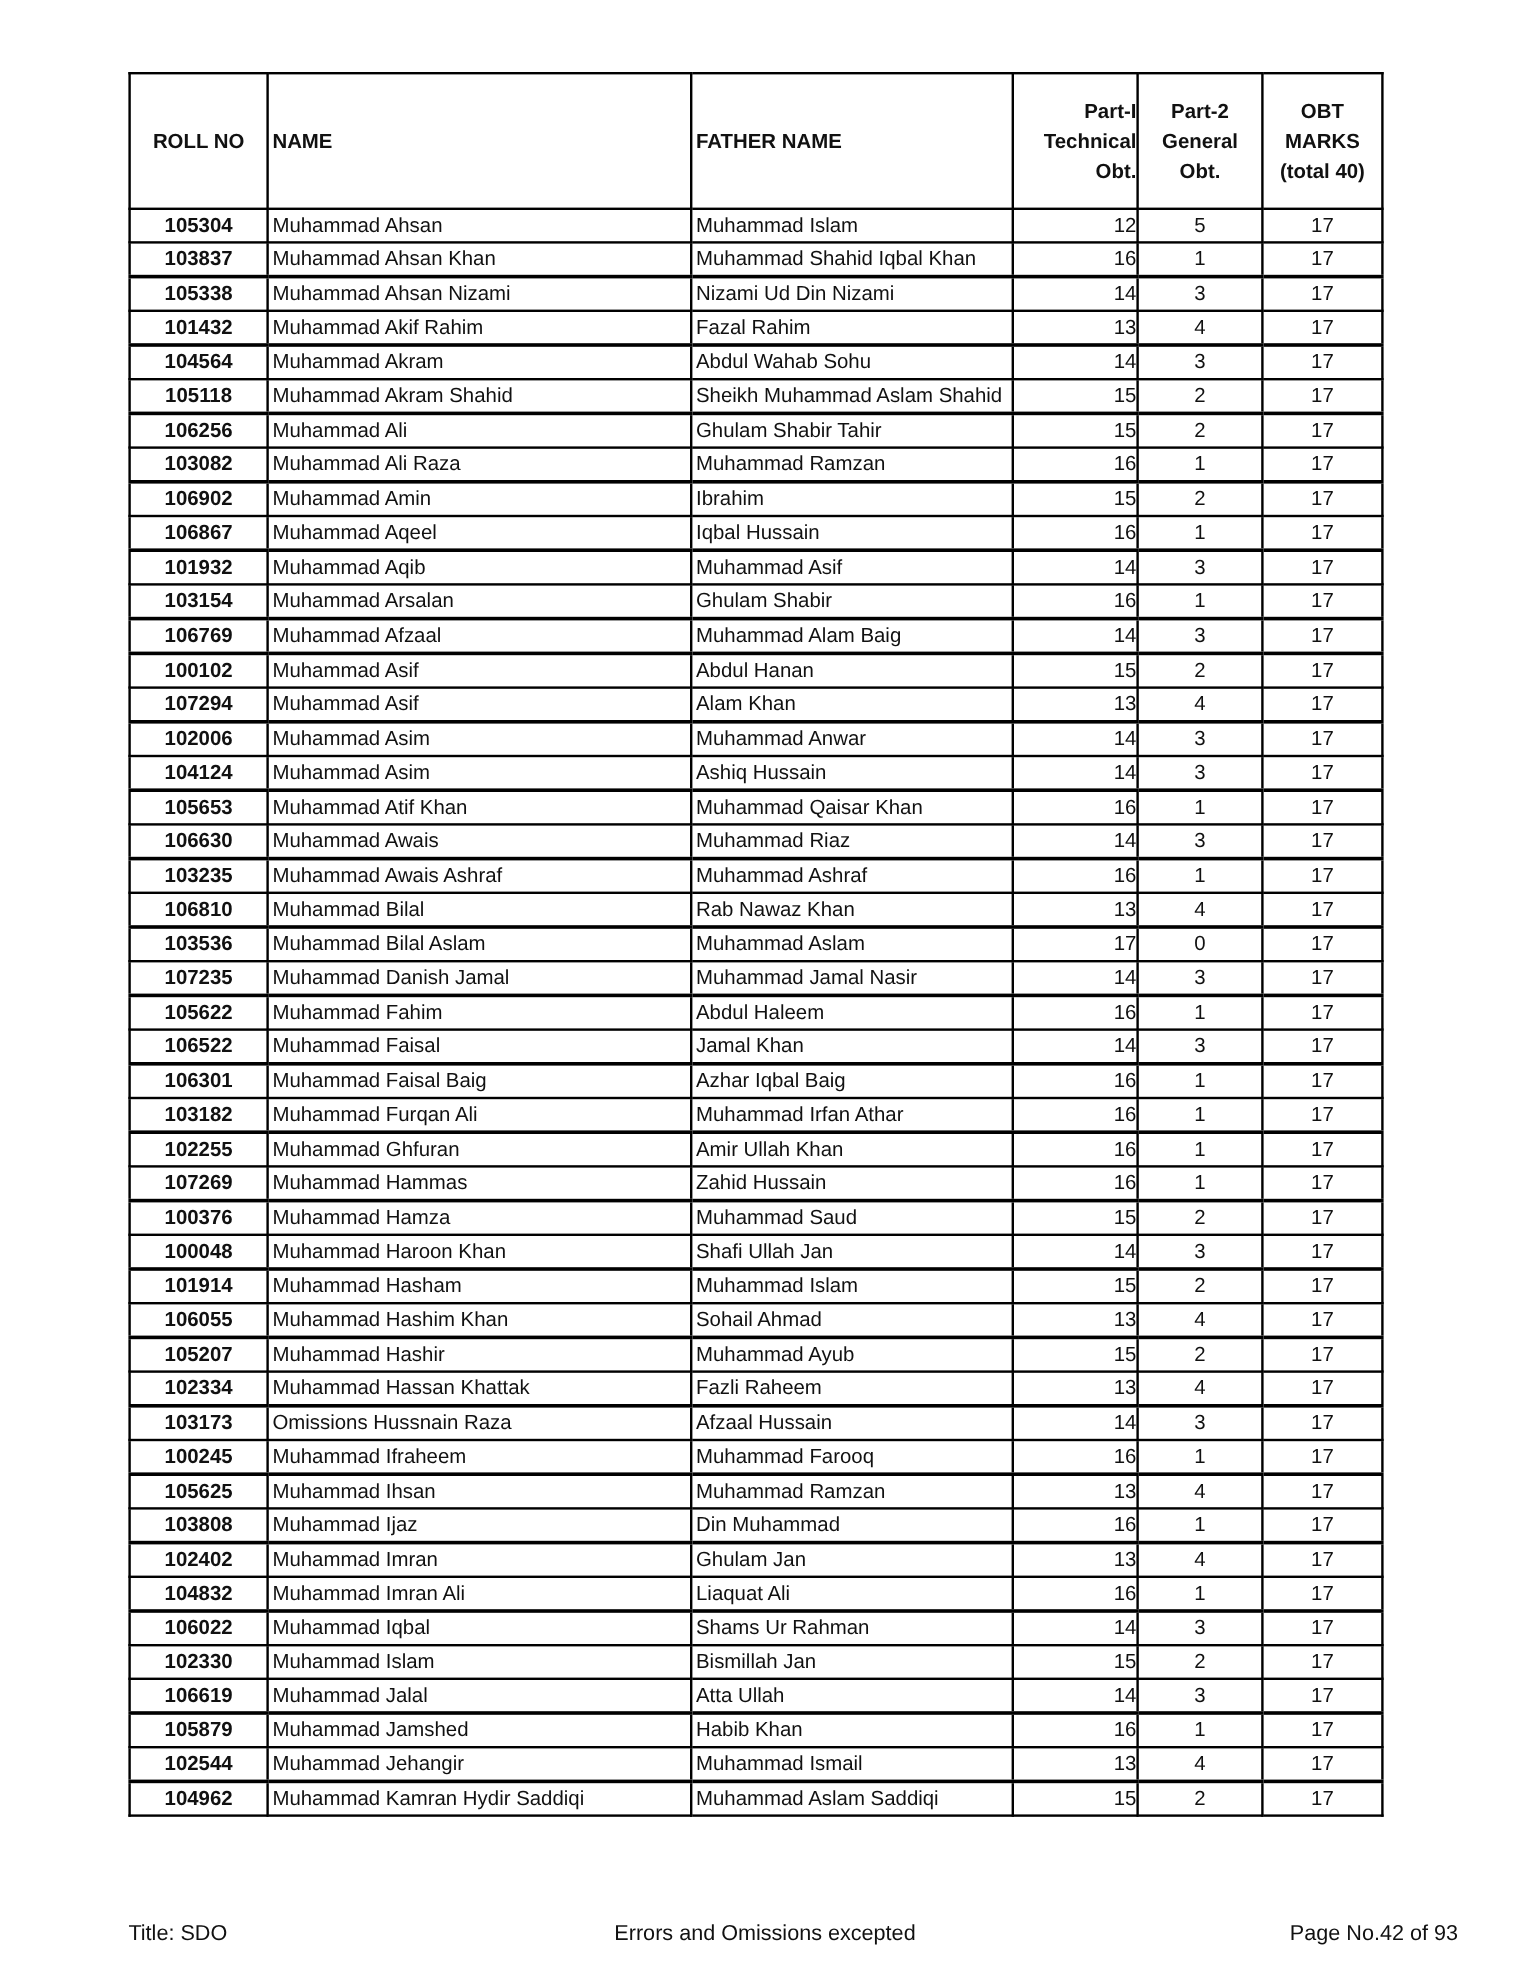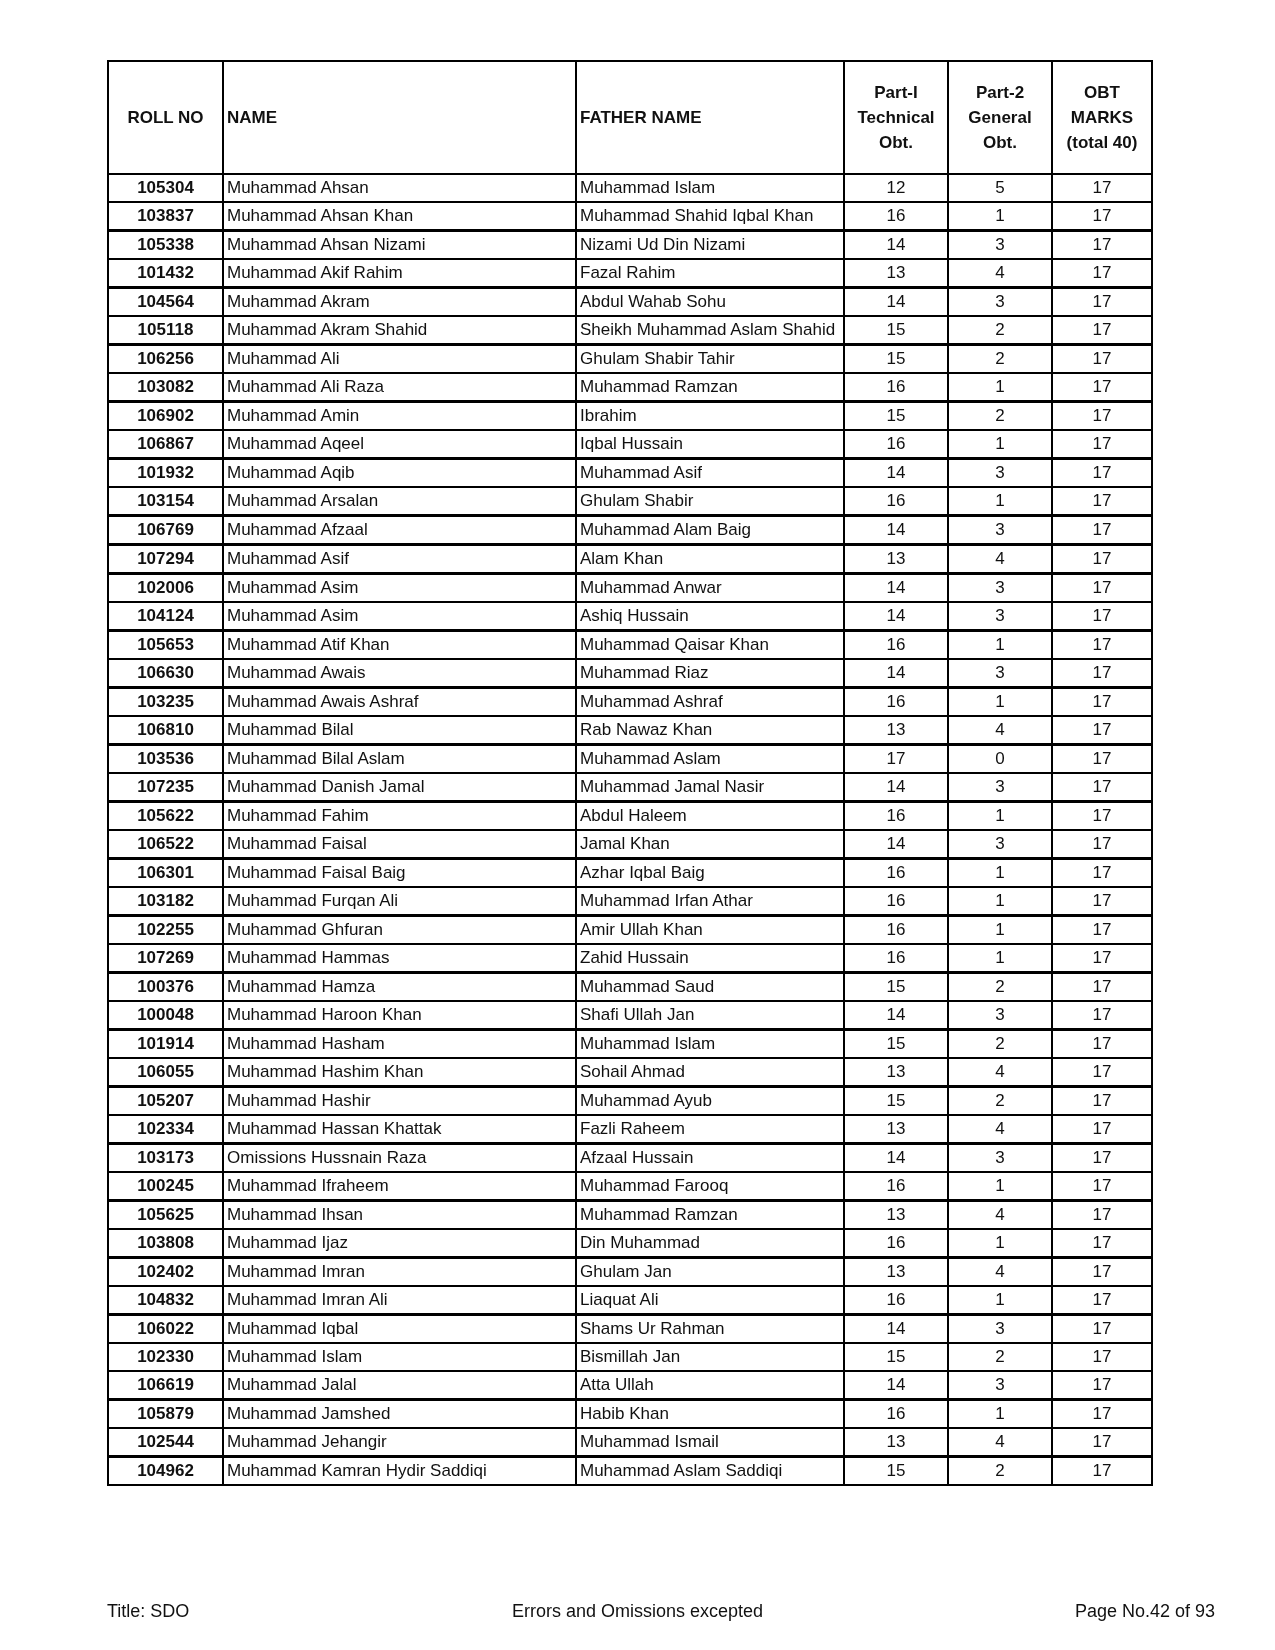--- a/index.html
+++ b/index.html
@@ -19,21 +19,21 @@
   }
   .sheet th {
     height: 111px;
     font-weight: bold; font-size: 17px; line-height: 25px;
   }
   .sheet td { height: 26px; font-size: 17px; line-height: 26px; }
   .sheet tr.pair-end td { border-bottom-width: 3px; }
   .c-roll { width: 113px; text-align: center; font-weight: bold; }
   .c-name { width: 348px; text-align: left; padding-left: 3px !important; }
   .c-father { width: 263px; text-align: left; padding-left: 3px !important; text-overflow: clip; }
-  .c-p1 { width: 102px; text-align: center; }
+  .c-p1 { width: 102px; text-align: right; }
   .c-p2 { width: 102px; text-align: center; border-radius: 17px; }
   .c-obt { width: 98px; text-align: center; }
   th.c-name, th.c-father { text-align: left; }
   th.c-roll { font-weight: bold; }
   td.c-name, td.c-father { font-weight: normal; }
   .hdr-line { display: block; }
   .footer {
     position: absolute; top: 1597px; left: 0; width: 1275px; height: 28px;
     font-size: 18px; line-height: 28px;
   }
@@ -165,20 +165,28 @@
         <td class="c-obt">17</td>
       </tr>
       <tr class="pair-end">
         <td class="c-roll">106769</td>
         <td class="c-name">Muhammad Afzaal</td>
         <td class="c-father">Muhammad Alam Baig</td>
         <td class="c-p1">14</td>
         <td class="c-p2">3</td>
         <td class="c-obt">17</td>
       </tr>
+      <tr>
+        <td class="c-roll">100102</td>
+        <td class="c-name">Muhammad Asif</td>
+        <td class="c-father">Abdul Hanan</td>
+        <td class="c-p1">15</td>
+        <td class="c-p2">2</td>
+        <td class="c-obt">17</td>
+      </tr>
       <tr class="pair-end">
         <td class="c-roll">107294</td>
         <td class="c-name">Muhammad Asif</td>
         <td class="c-father">Alam Khan</td>
         <td class="c-p1">13</td>
         <td class="c-p2">4</td>
         <td class="c-obt">17</td>
       </tr>
       <tr>
         <td class="c-roll">102006</td>

